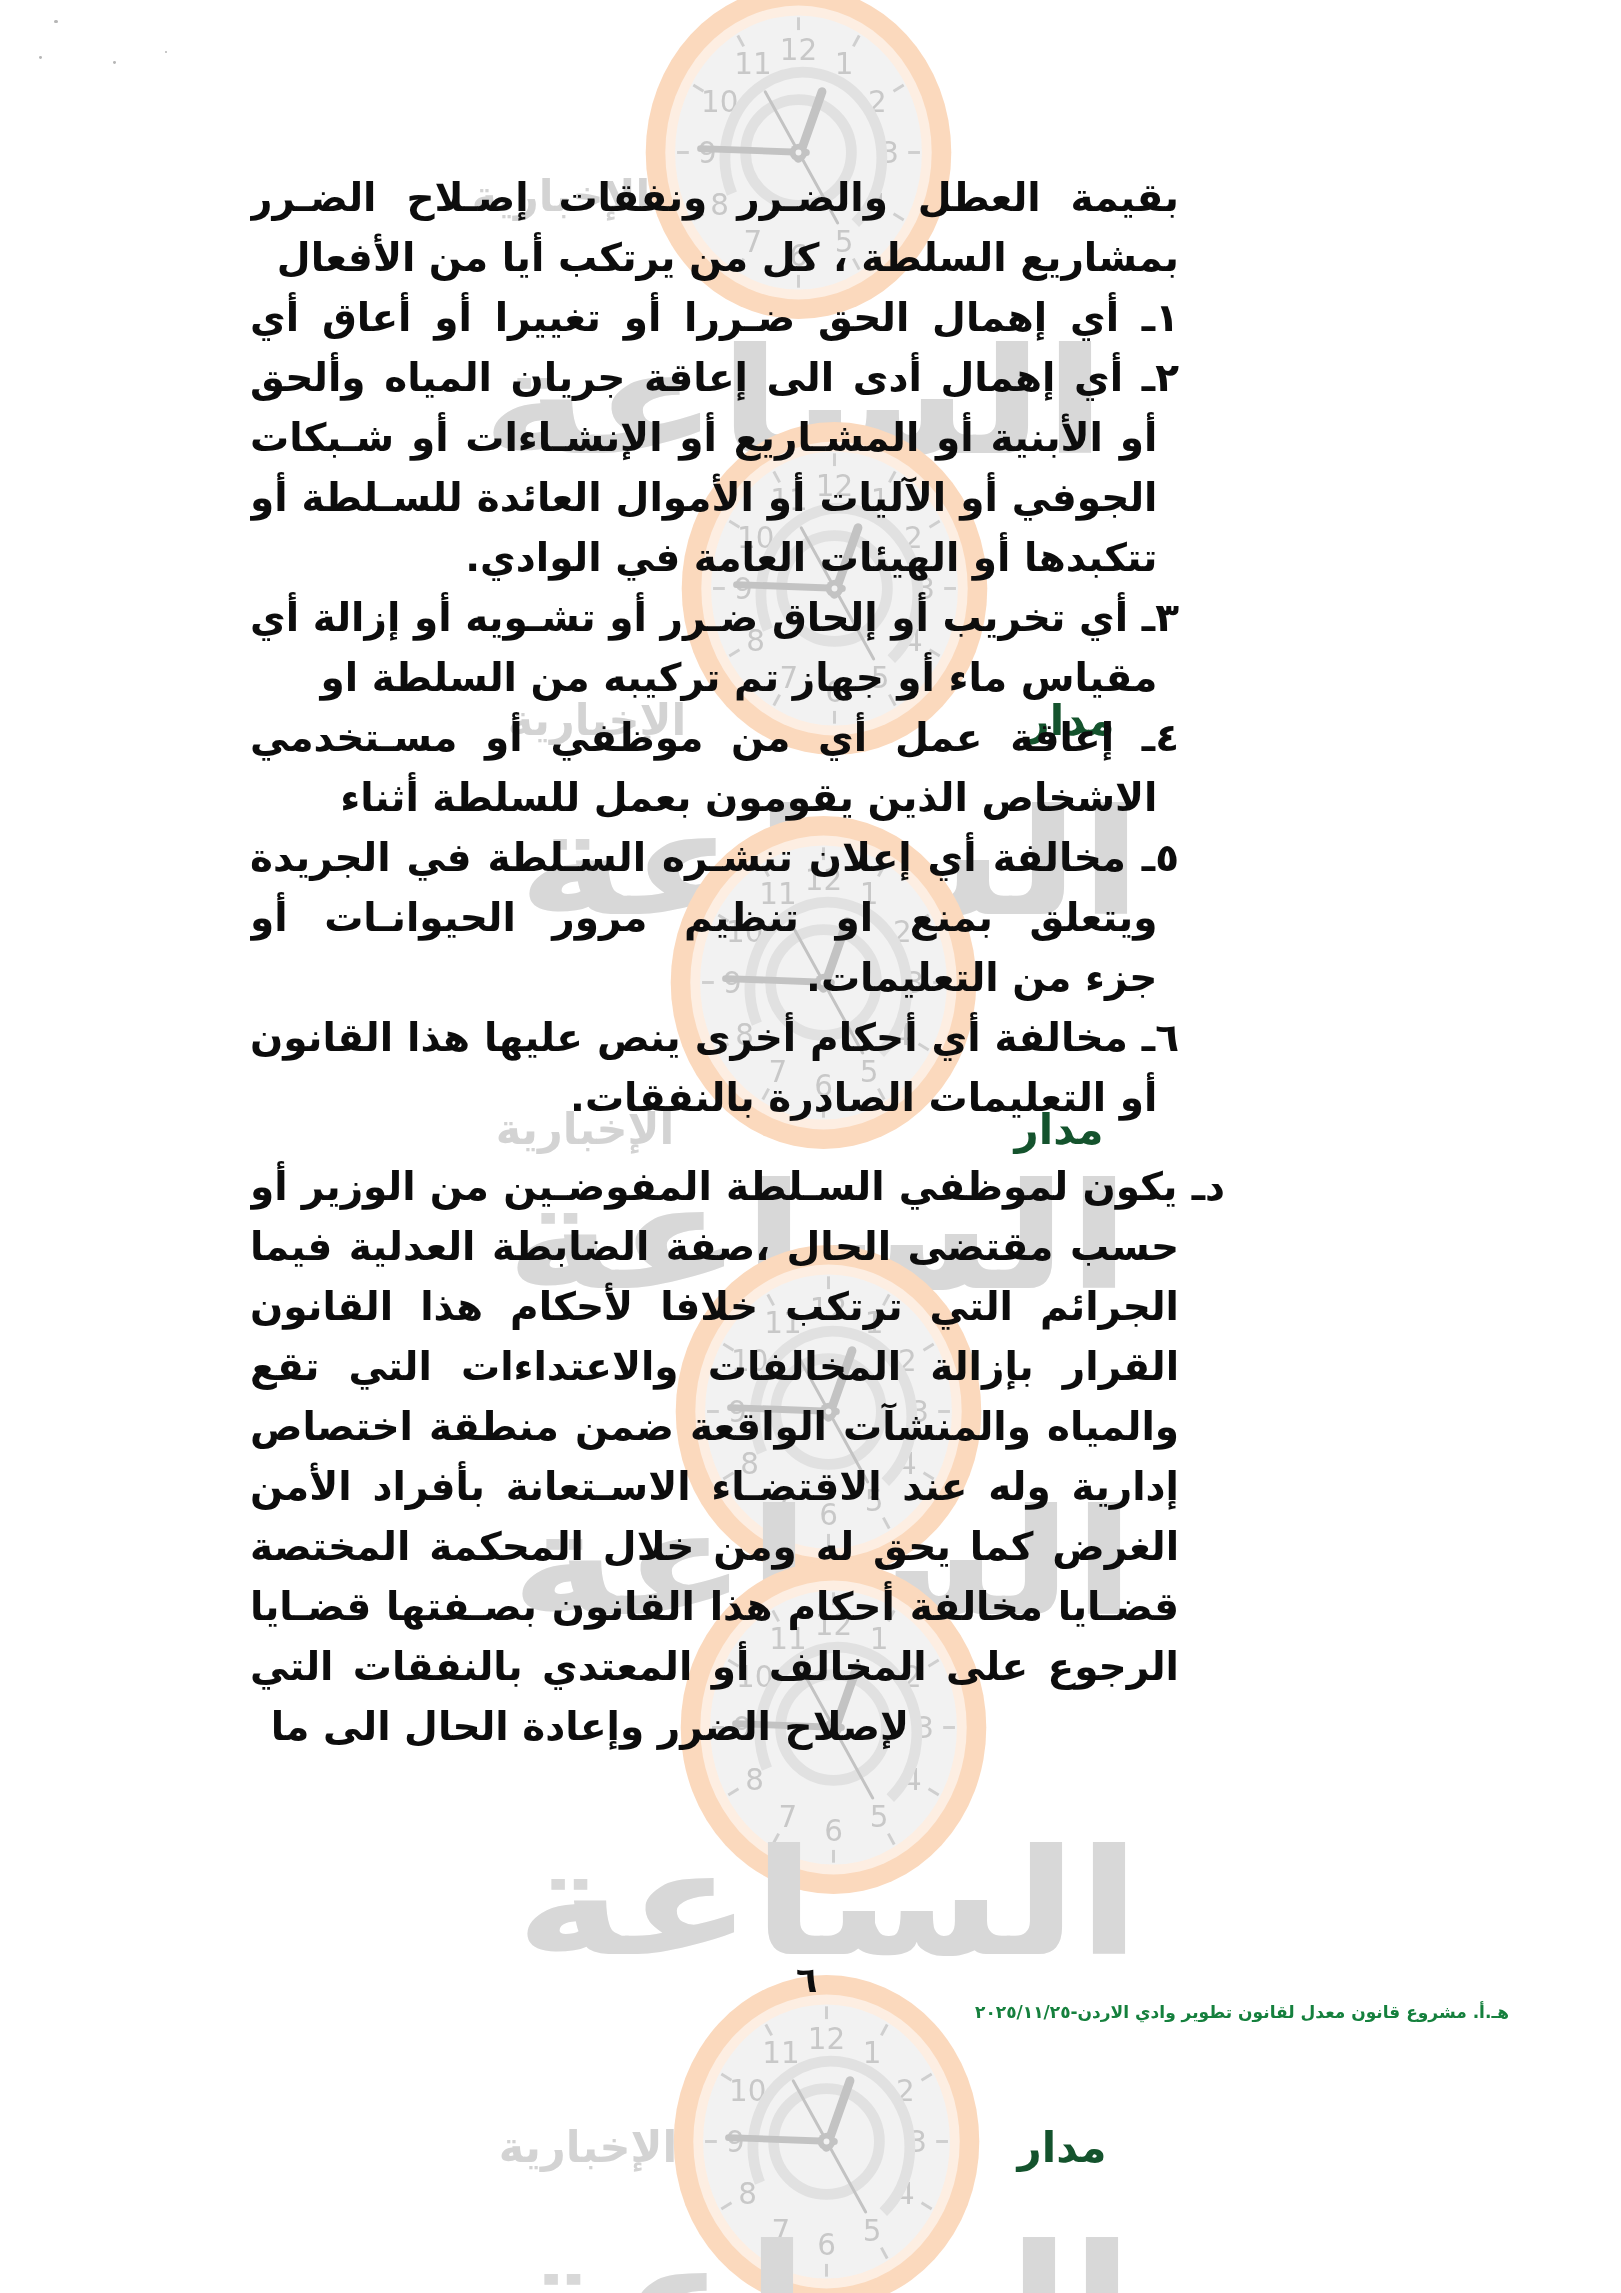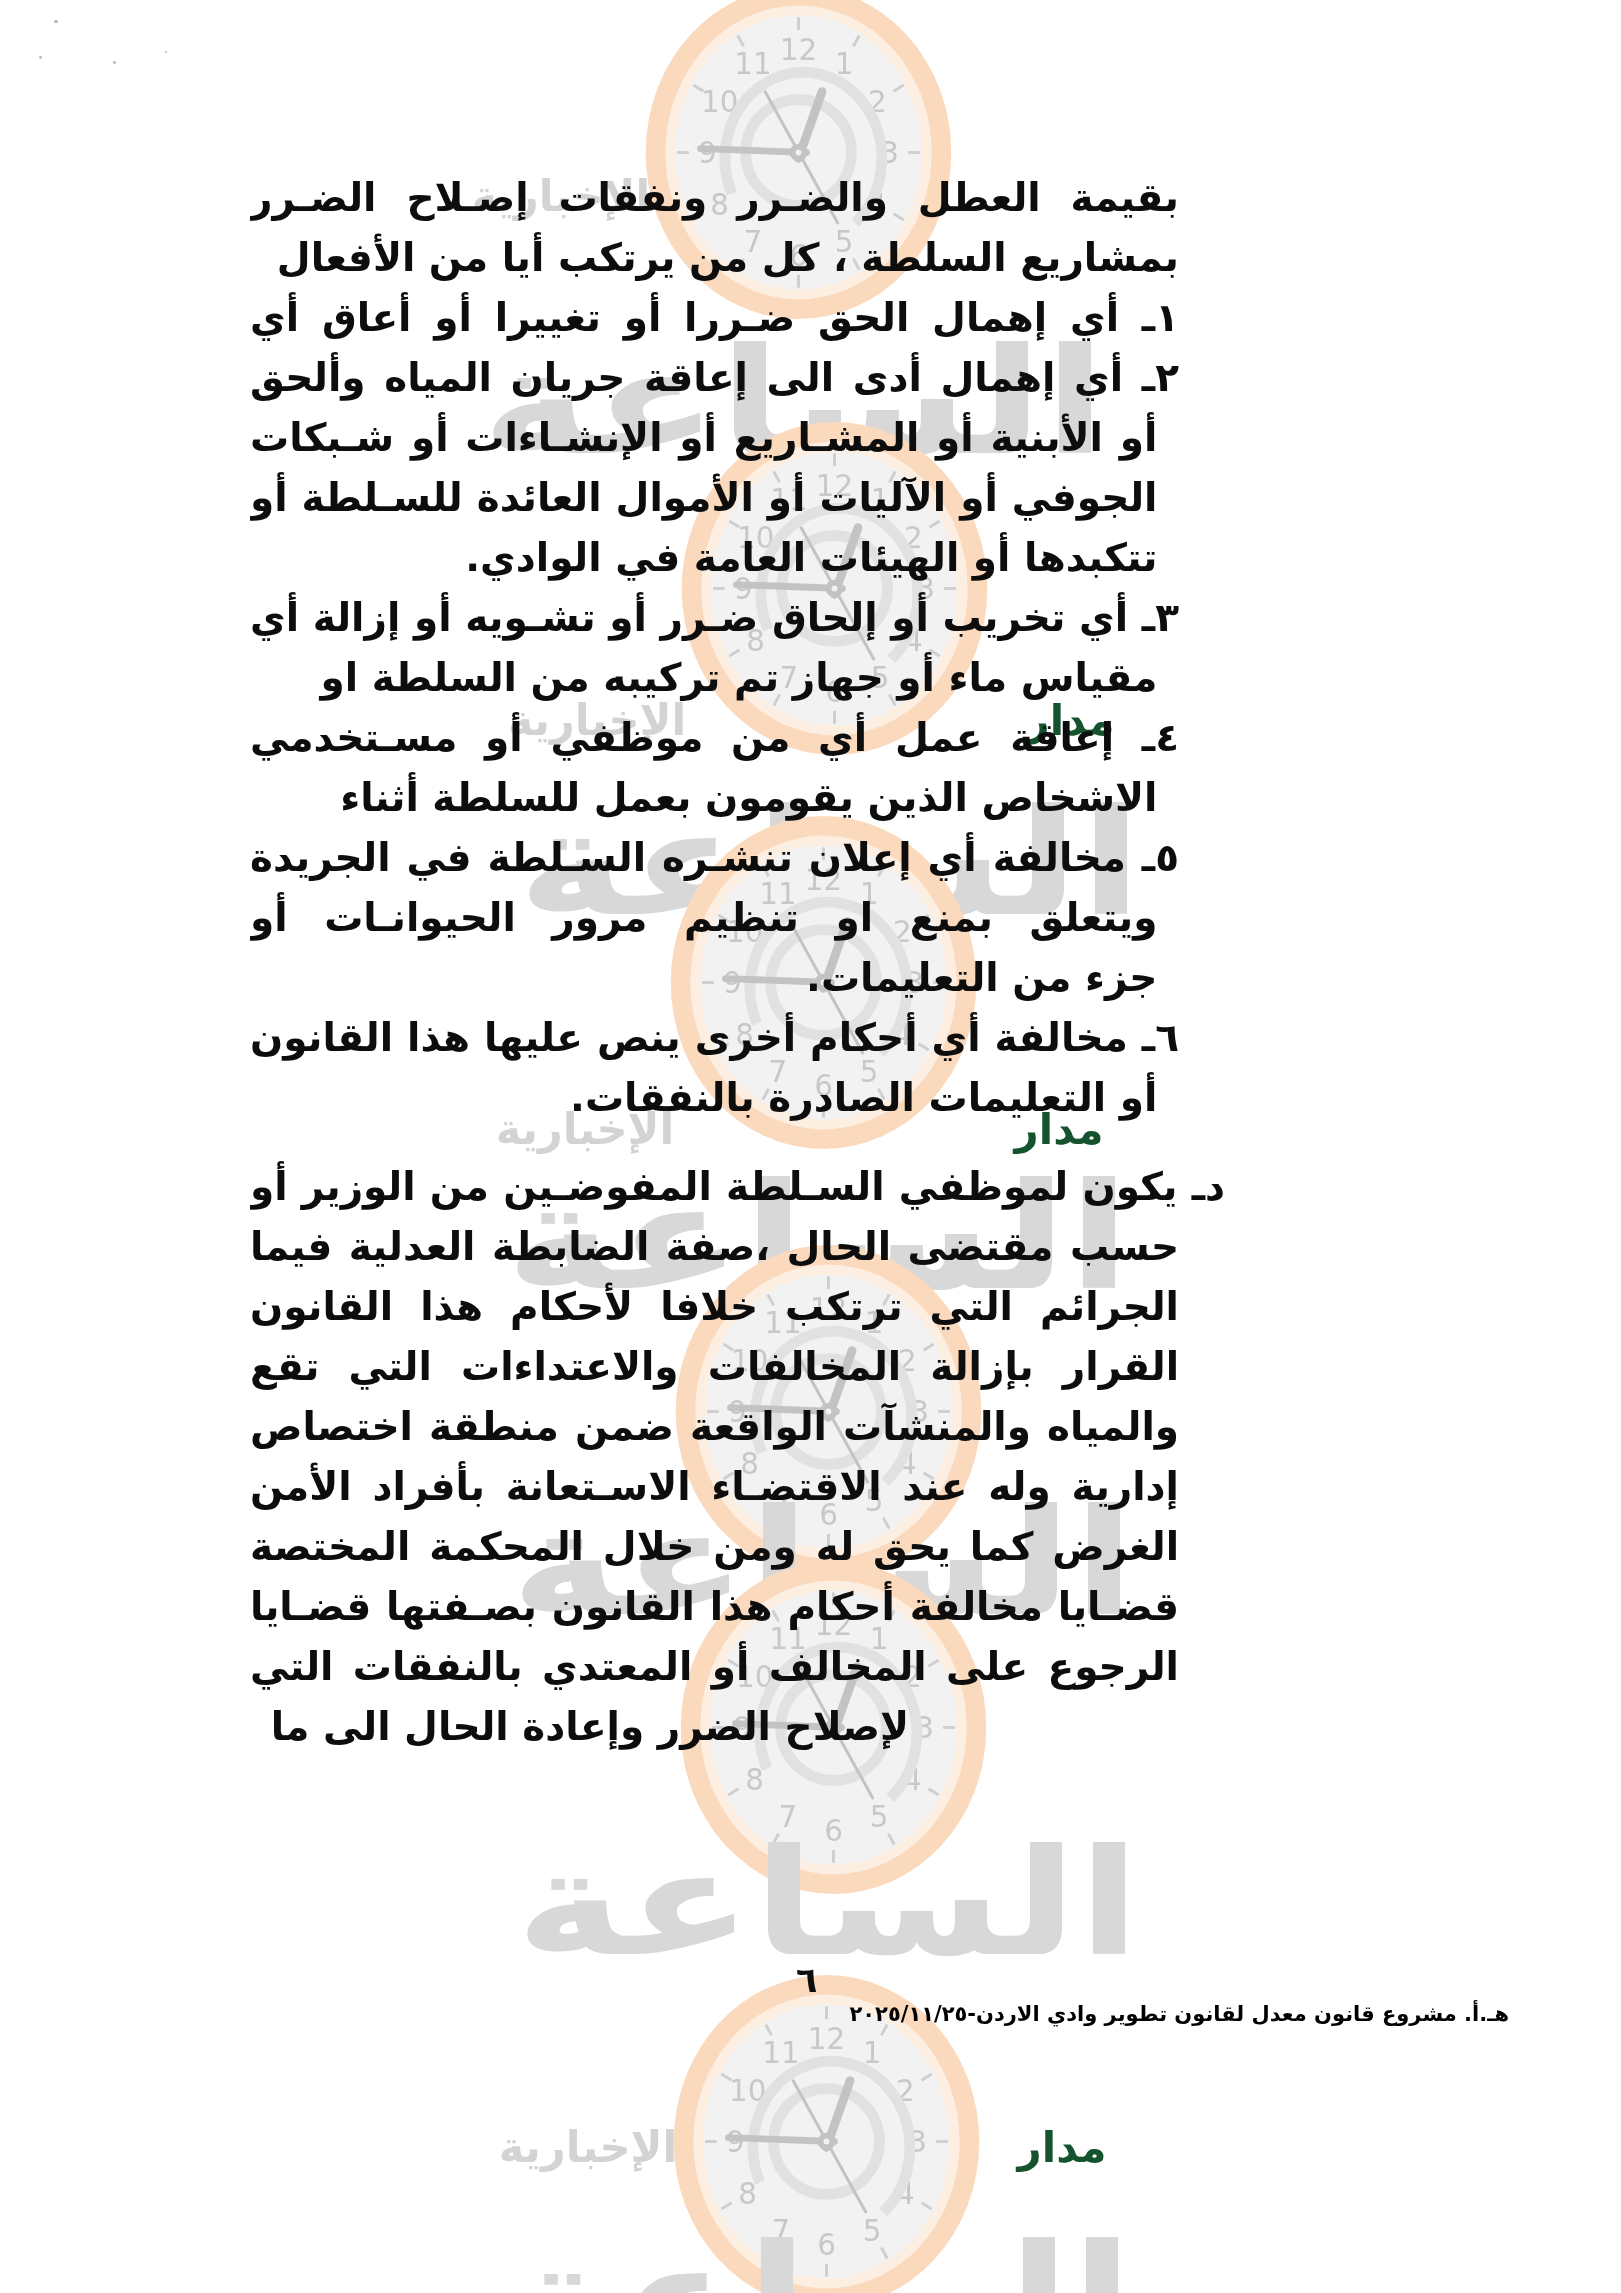--- a/index.html
+++ b/index.html
@@ -51,21 +51,21 @@
   
   .page-number{
     position:absolute;z-index:2;
     left:796px;top:1960px;
     font-size:35px;font-weight:bold;color:#0d0d0d;
   }
   .footnote{
     position:absolute;z-index:2;
     right:112px;top:2002px;
     direction:rtl;white-space:nowrap;
-    font-size:21px;font-weight:bold;color:#000000;
+    font-size:17px;font-weight:bold;color:#15803d;
   }
   
   .speck{position:absolute;background:#8f8f8f;border-radius:50%;opacity:.65;z-index:1;}
 </style>
 </head>
 <body>
 
 <div class="page">
 
   <div class="wm-layer">

